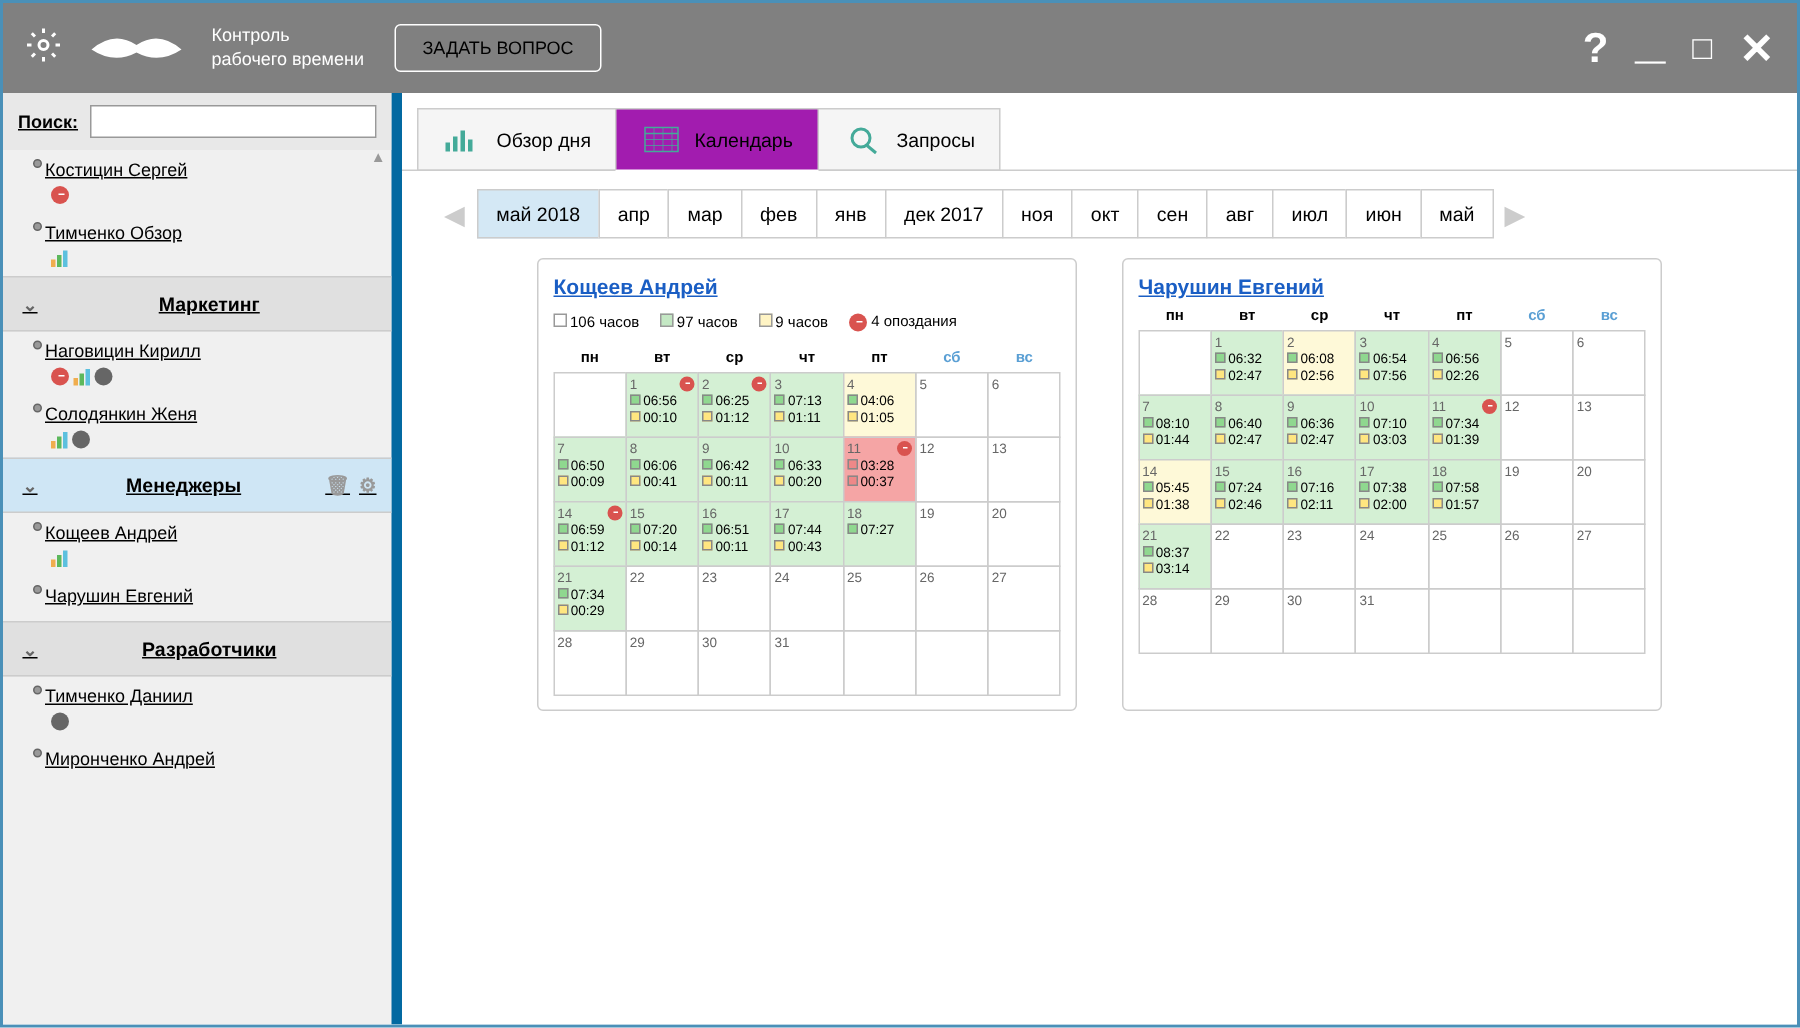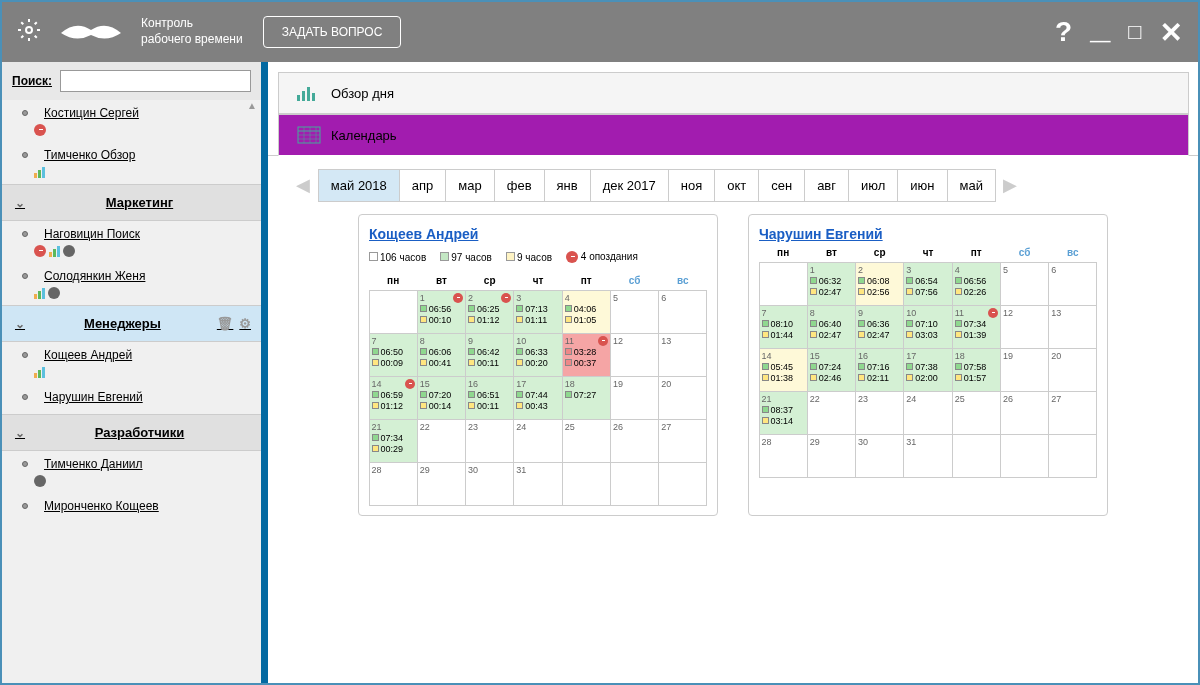--- a/index.html
+++ b/index.html
@@ -2,49 +2,49 @@
 <html><head>
 <meta charset="utf-8">
 <style>
 * { margin: 0; padding: 0; box-sizing: border-box; font-family: Arial, sans-serif; }
 body { background: #fff; width: 1200px; height: 685px; overflow: hidden; border: 2px solid #4a90b8; }
 .titlebar { height: 60px; background: #808080; display: flex; align-items: center; padding: 0 15px; }
 .gear-icon svg { width: 24px; height: 24px; }
 .logo { margin: 0 15px; }
 .logo svg { width: 70px; height: 30px; }
 .app-title { color: #fff; font-size: 12px; line-height: 1.3; margin-right: 20px; }
-.ask-btn { background: transparent; border: 1px solid #fff; color: #ffffff; padding: 8px 18px; font-size: 12px; border-radius: 4px; cursor: pointer; }
+.ask-btn { background: transparent; border: 1px solid #fff; color: #000000; padding: 8px 18px; font-size: 12px; border-radius: 4px; cursor: pointer; }
 .titlebar-spacer { flex: 1; }
 .win-controls { display: flex; gap: 18px; align-items: center; }
 .win-controls span { color: #fff; font-size: 28px; cursor: pointer; font-weight: bold; }
 .main { display: flex; height: calc(100% - 60px); }
 .sidebar { width: 280px; background: #f0f0f0; border-right: 7px solid #0369a1; overflow-y: auto; position: relative; text-decoration: underline; }
 .search-row { padding: 8px 10px; display: flex; align-items: center; gap: 8px; background: #e8e8e8; }
 .search-row label { font-size: 12px; font-weight: bold; }
 .search-row input { flex: 1; border: 1px solid #999; padding: 3px; font-size: 12px; }
 .scroll-up { position: absolute; right: 4px; top: 38px; font-size: 10px; color: #999; }
 .person { padding: 6px 20px; font-size: 12px; }
-.person-name { display: flex; align-items: center; gap: 16px; }
+.person-name { display: flex; align-items: flex-start; gap: 2px; }
 .bullet { width: 6px; height: 6px; border-radius: 50%; background: #999; border: 1px solid #666; }
 .person-icons { margin-top: 4px; margin-left: 12px; display: flex; gap: 3px; }
 .ico-clock { width: 12px; height: 12px; border-radius: 50%; background: #d9534f; display: inline-block; position: relative; }
 .ico-clock::after { content: ''; position: absolute; width: 4px; height: 1px; background: #fff; top: 5px; left: 5px; }
 .ico-bars { display: inline-flex; align-items: flex-end; gap: 1px; height: 12px; }
 .ico-bars i { width: 3px; background: #5cb85c; display: block; }
 .ico-bars i:nth-child(1) { height: 5px; background: #f0ad4e; }
 .ico-bars i:nth-child(2) { height: 8px; background: #5cb85c; }
 .ico-bars i:nth-child(3) { height: 11px; background: #5bc0de; }
 .ico-cam { width: 12px; height: 12px; border-radius: 50%; background: #666; display: inline-block; }
 .group-header { background: #e0e0e0; padding: 10px; text-align: center; font-size: 13px; font-weight: bold; display: flex; align-items: center; border-top: 1px solid #ccc; border-bottom: 1px solid #ccc; }
 .group-header.selected { background: #cfe6f5; }
 .chevron { width: 16px; font-size: 12px; color: #666; }
 .group-label { flex: 1; }
 .group-actions { display: flex; gap: 6px; color: #999; font-size: 13px; }
 .content { flex: 1; background: #fff; display: flex; flex-direction: column; }
-.tabs { display: flex; padding: 10px 10px 0; gap: 0; flex-direction: column; }
+.tabs { display: flex; padding: 10px 10px 0; gap: 0; }
 .tab { display: flex; align-items: center; gap: 8px; padding: 10px 16px; border: 1px solid #ccc; background: #f5f5f5; cursor: pointer; font-size: 13px; margin-right: -1px; }
 .tab.active { background: #a21caf; border-bottom: 1px solid #fff; position: relative; z-index: 1; }
 .tab svg { width: 28px; height: 20px; }
 .tab-border { border-bottom: 1px solid #ccc; margin-top: -1px; }
 .month-nav { display: flex; align-items: center; padding: 18px 20px; gap: 0; }
 .nav-arrow { font-size: 18px; color: #ccc; padding: 0 8px; cursor: pointer; }
 .month-btn { padding: 8px 12px; border: 1px solid #ccc; font-size: 13px; cursor: pointer; background: #fff; margin-right: -1px; }
 .month-btn.active { background: #d4e8f5; }
 .calendars { display: flex; gap: 30px; padding: 0 90px; }
 .cal-card { border: 1px solid #ccc; border-radius: 4px; padding: 10px; width: 360px; }
@@ -129,21 +129,21 @@
           </div>
   </div>
         <div class="group-header ">
     <span class="chevron">⌄</span>
     <span class="group-label">Маркетинг</span>
 
   </div>
         <div class="person">
     <div class="person-name">
             <span class="bullet"></span>
-            <span>Наговицин Поиск</span>
+            <span>Наговицин Кирилл</span>
           </div>
     <div class="person-icons">
             <span class="ico-clock"></span>
             <span class="ico-bars">
               <i></i>
               <i></i>
               <i></i>
             </span>
             <span class="ico-cam"></span>
           </div>
@@ -200,21 +200,21 @@
             <span class="bullet"></span>
             <span>Тимченко Даниил</span>
           </div>
     <div class="person-icons">
             <span class="ico-cam"></span>
           </div>
   </div>
         <div class="person">
     <div class="person-name">
             <span class="bullet"></span>
-            <span>Миронченко Кощеев</span>
+            <span>Миронченко Андрей</span>
           </div>
     <div class="person-icons"></div>
   </div>
       </div>
   </div>
 
   <div class="content">
     <div class="tabs" id="tabs">
         <div class="tab ">
           <svg viewBox="0 0 28 20">
@@ -230,20 +230,27 @@
             <rect x="3" y="2" width="22" height="16" fill="none" stroke="#4a9" stroke-width="1"></rect>
             <line x1="3" y1="6" x2="25" y2="6" stroke="#4a9"></line>
             <line x1="9" y1="2" x2="9" y2="18" stroke="#4a9" stroke-width="0.5"></line>
             <line x1="15" y1="2" x2="15" y2="18" stroke="#4a9" stroke-width="0.5"></line>
             <line x1="21" y1="2" x2="21" y2="18" stroke="#4a9" stroke-width="0.5"></line>
             <line x1="3" y1="10" x2="25" y2="10" stroke="#4a9" stroke-width="0.5"></line>
             <line x1="3" y1="14" x2="25" y2="14" stroke="#4a9" stroke-width="0.5"></line>
           </svg>
           <span>Календарь</span>
         </div>
+        <div class="tab ">
+          <svg viewBox="0 0 28 20">
+            <circle cx="12" cy="9" r="6" fill="none" stroke="#4a9" stroke-width="2"></circle>
+            <line x1="16" y1="14" x2="22" y2="19" stroke="#4a9" stroke-width="2"></line>
+          </svg>
+          <span>Запросы</span>
+        </div>
       </div>
     <div class="tab-border"></div>
     <div class="month-nav">
       <span class="nav-arrow">◀</span>
       <span id="months"><span class="month-btn active">май 2018</span><span class="month-btn ">апр</span><span class="month-btn ">мар</span><span class="month-btn ">фев</span><span class="month-btn ">янв</span><span class="month-btn ">дек 2017</span><span class="month-btn ">ноя</span><span class="month-btn ">окт</span><span class="month-btn ">сен</span><span class="month-btn ">авг</span><span class="month-btn ">июл</span><span class="month-btn ">июн</span><span class="month-btn ">май</span></span>
       <span class="nav-arrow">▶</span>
     </div>
     <div class="calendars" id="calendars">
         <div class="cal-card">
     <a class="cal-name">Кощеев Андрей</a>

